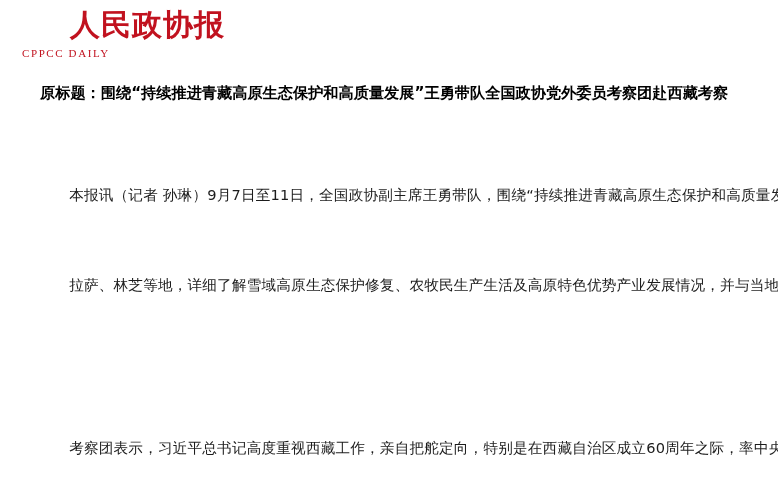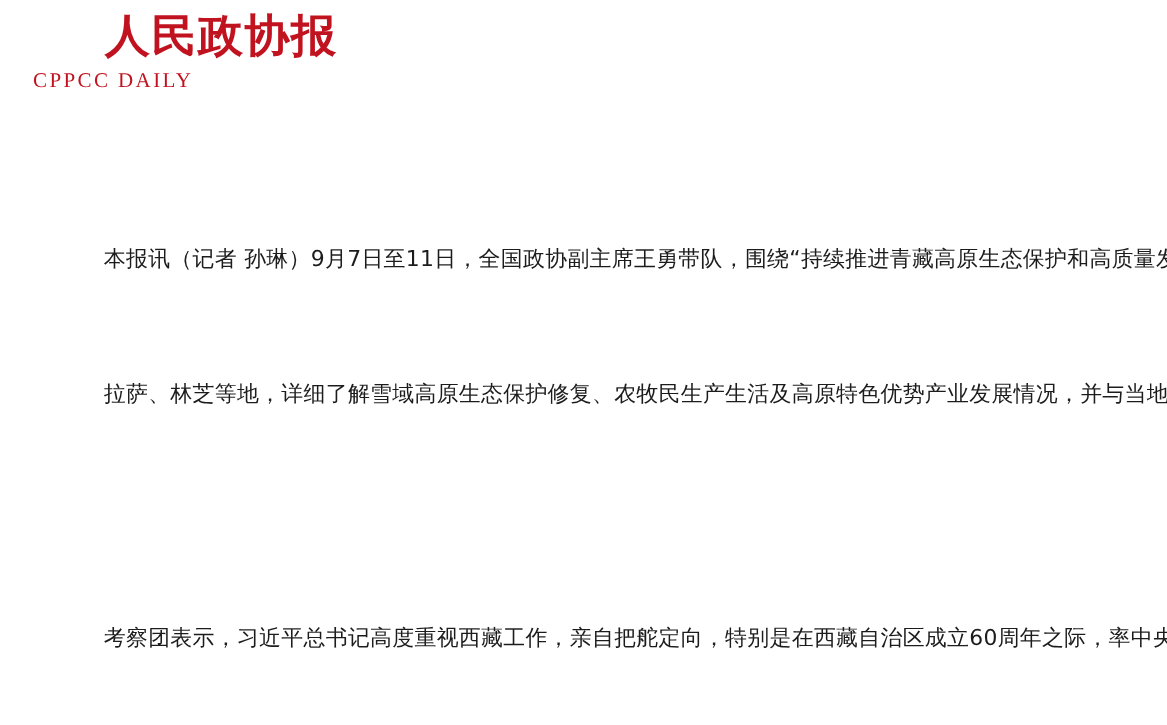--- a/index.html
+++ b/index.html
@@ -34,21 +34,21 @@
     font-weight: bold;
     font-size: 30px;
     line-height: 34px;
     letter-spacing: 1px;
     color: #c1121f;
     white-space: nowrap;
     margin-left: 48px;
   }
   .masthead-sub {
     font-family: "Liberation Serif", serif;
-    font-size: 14px;
+    font-size: 11px;
     letter-spacing: 1.6px;
     color: #c1121f;
     margin-top: 5px;
     white-space: nowrap;
   }
 
   
   .article {
     position: absolute;
     left: 40px;
@@ -96,20 +96,21 @@
 <body>
 
 <div class="page">
 
   <div class="masthead">
     <div class="masthead-title">人民政协报</div>
     <div class="masthead-sub">CPPCC DAILY</div>
   </div>
 
   <div class="article">
+    <div class="headline">原标题：围绕“持续推进青藏高原生态保护和高质量发展”王勇带队全国政协党外委员考察团赴西藏考察</div>
 
     <div class="body-text">
 
       <div class="para">
         <span class="vline indent">本报讯（记者 孙琳）9月7日至11日，全国政协副主席王勇带队，围绕“持续推进青藏高原生态保护和高质量发展”</span>
         <span class="vline">拉萨、林芝等地，详细了解雪域高原生态保护修复、农牧民生产生活及高原特色优势产业发展情况，并与当地干部群</span>
       </div>
 
       <div class="para">
         <span class="vline indent">考察团表示，习近平总书记高度重视西藏工作，亲自把舵定向，特别是在西藏自治区成立60周年之际，率中央代表</span>

